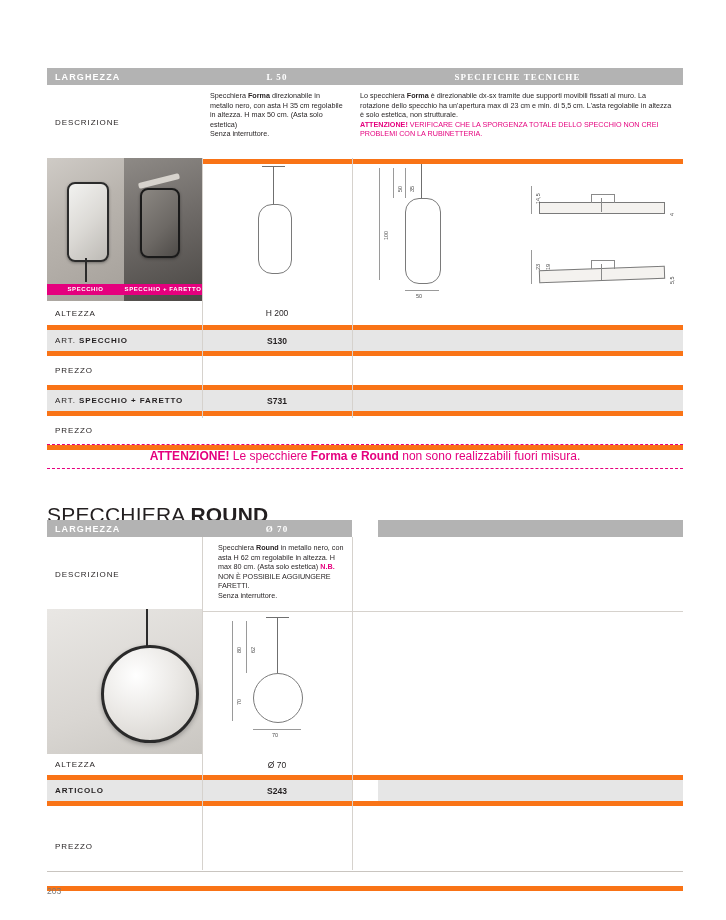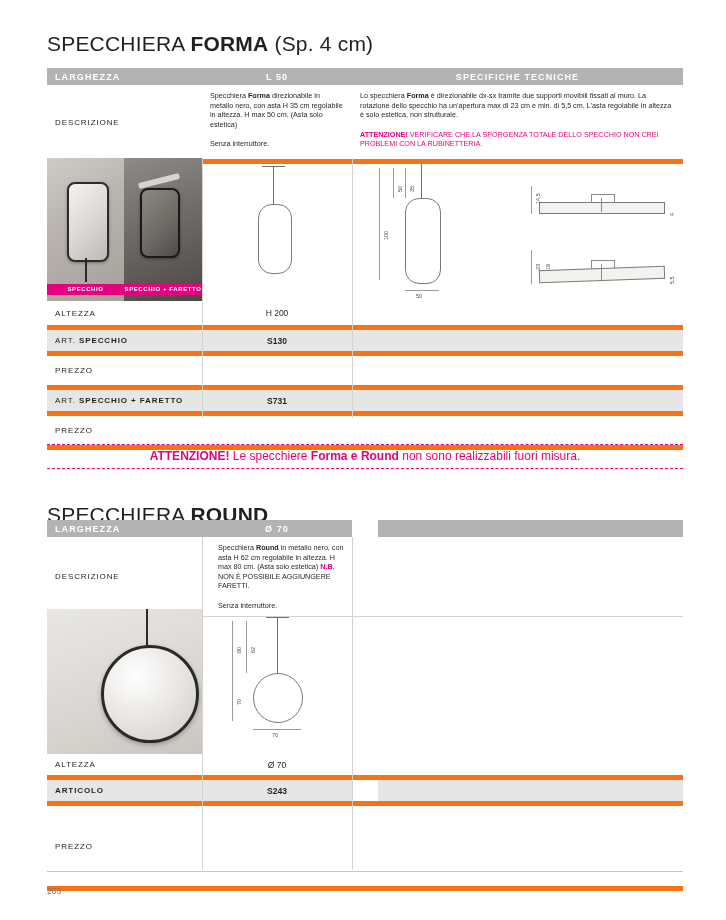--- a/index.html
+++ b/index.html
@@ -43,21 +43,21 @@
     background: #b3b3b3;
     color: #ffffff;
     font-size: 9px;
     font-weight: 700;
     letter-spacing: 1.1px;
     height: 17px;
     padding: 0 8px;
     vertical-align: middle;
   }
   .hdr-row td.empty { background: #b3b3b3; }
-  .hdr-center { text-align: center; }
+  .hdr-center { text-align: center; font-family: Liberation Serif, serif; }
 
   .rowline td {
     border-bottom: 5px solid #f97316;
   }
 
   .lbl {
     font-size: 8px;
     letter-spacing: 0.9px;
     padding-left: 8px;
     color: #231f20;
@@ -76,21 +76,21 @@
     font-size: 7.2px;
     line-height: 1.32;
     padding: 6px 8px 6px 8px;
     vertical-align: top;
     color: #231f20;
   }
   .desc-cell b { font-weight: 700; }
   .attn { color: #e5007e; font-weight: 700; }
   .nb { color: #e5007e; font-weight: 700; }
 
-  .spacer-note { margin-top: 10px; display: block; }
+  .spacer-note { display: block; }
 
   
   .photo-box {
     position: absolute;
     overflow: hidden;
   }
   .photo-a {
     position: absolute;
     background: linear-gradient(150deg, #cfcbc6 0%, #b9b4ae 40%, #a5a09a 100%);
   }
@@ -183,23 +183,20 @@
     position: absolute;
     background: #d6d2cd;
     width: 1px;
   }
 </style>
 </head>
 <body>
 
 <div class="page">
 
-  <div class="section-title" style="left:47px; top:32px;">
-    <span>SPECCHIERA </span><span class="bold">FORMA</span><span> (Sp. 4 cm)</span>
-  </div>
 
   <table class="tbl" style="left:47px; top:68px; width:636px;">
     <colgroup>
         <col style="width:155px">
         <col style="width:150px">
         <col style="width:331px">
       </colgroup>
     <tbody>
         <tr class="hdr-row">
       <td>LARGHEZZA</td>

